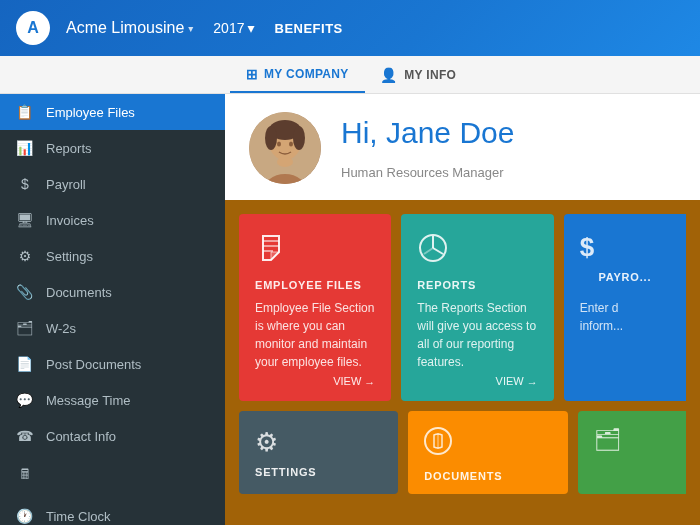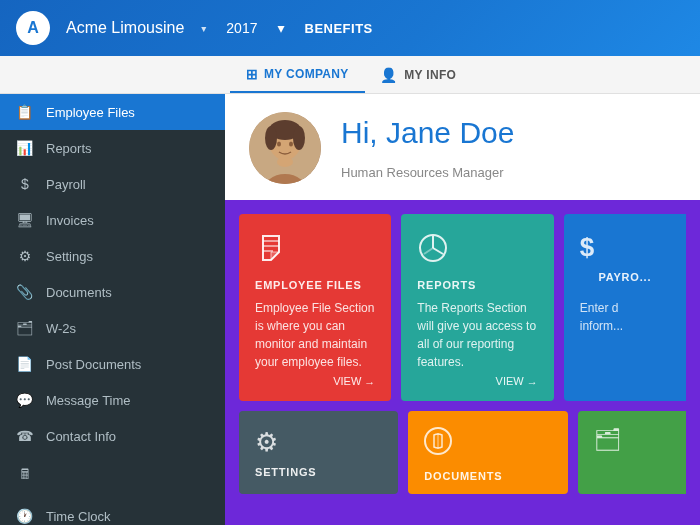--- a/index.html
+++ b/index.html
@@ -25,26 +25,26 @@
       border-radius: 50%;
       background: #fff;
       display: flex; align-items: center; justify-content: center;
       font-weight: 700; font-size: 16px; color: #1976d2;
       flex-shrink: 0;
     }
     .company-name {
       color: #fff;
       font-size: 16px;
       font-weight: 500;
-      display: flex; align-items: center; gap: 17px;
+      display: flex; align-items: center; gap: 4px;
     }
     .company-name .chevron { font-size: 10px; opacity: 0.8; }
     .year-selector {
       color: #fff; font-size: 14px; font-weight: 500;
-      display: flex; align-items: flex-end; gap: 20px;
+      display: flex; align-items: flex-end; gap: 3px;
       margin-left: 4px;
     }
     .benefits-link {
       color: #fff; font-size: 13px; font-weight: 700;
       letter-spacing: 0.5px; margin-left: 4px;
     }
 
     
     .sec-nav {
       background: #f5f5f5;
@@ -102,21 +102,21 @@
       color: #fff;
     }
     .sidebar-item .s-icon {
       width: 18px; text-align: center;
       font-size: 14px; flex-shrink: 0;
     }
 
     
     .main {
       flex: 1;
-      background: #6d28d9;
+      background: #a16207;
       overflow: hidden;
       position: relative;
     }
 
     
     .hero {
       background: #fff;
       padding: 18px 24px 16px 24px;
       display: flex;
       align-items: center;

